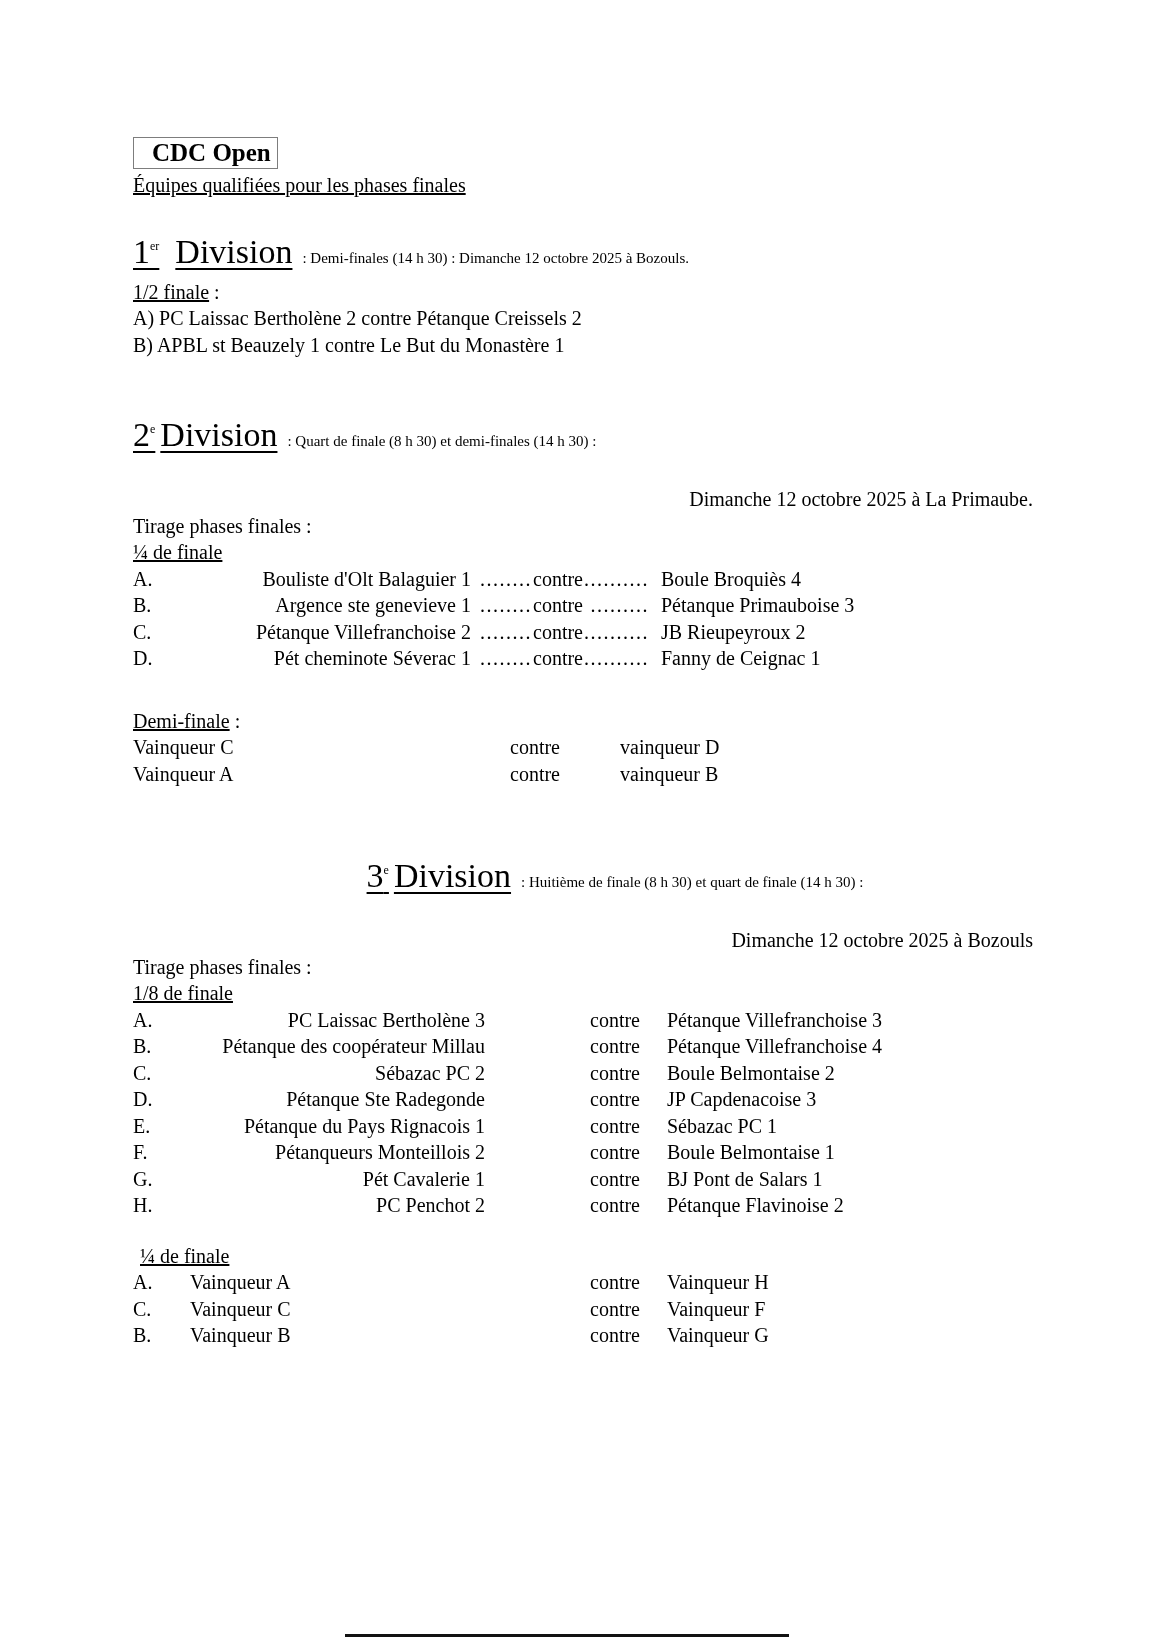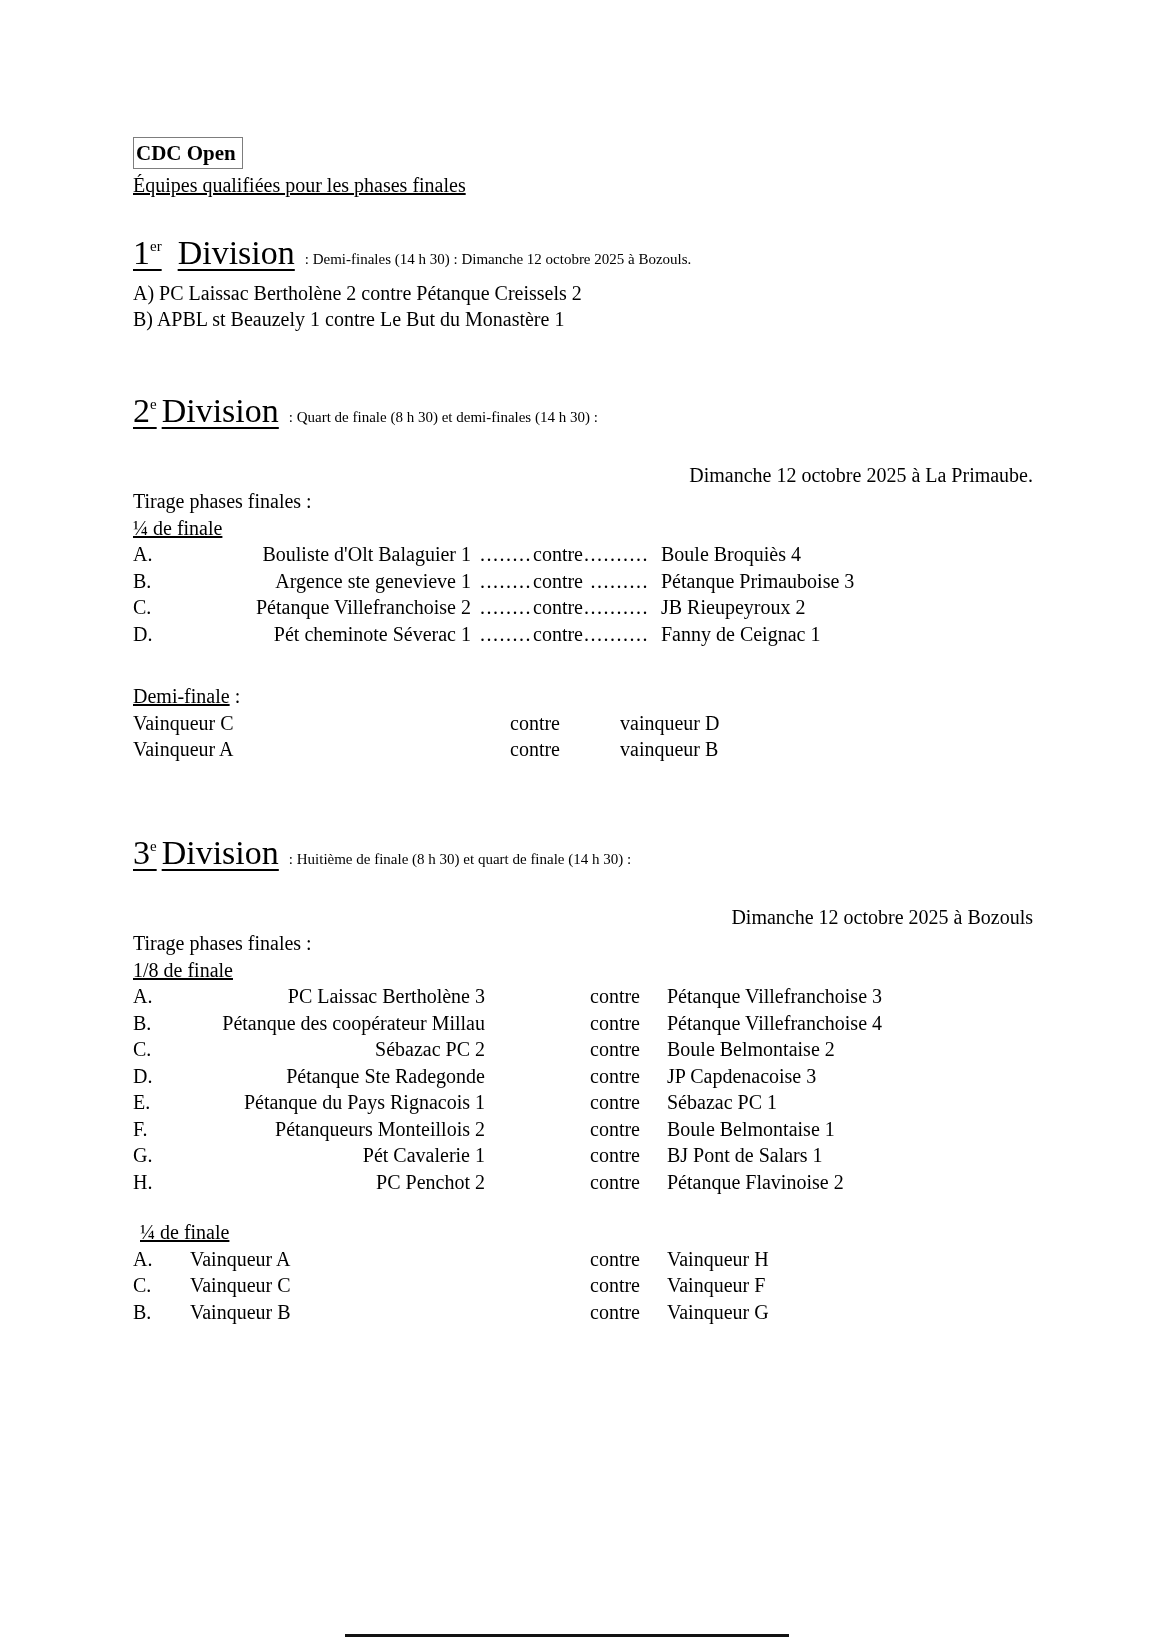--- a/index.html
+++ b/index.html
@@ -5,35 +5,35 @@
   html,body{margin:0;padding:0;}
   body{
     width:1157px;height:1637px;position:relative;overflow:hidden;
     background:#ffffff;color:#000;
     font-family:"Liberation Serif","DejaVu Serif",serif;
     font-size:20px;line-height:26.5px;
   }
   .page{padding:137px 60px 0 133px;}
   .title-box{
     display:inline-block;border:1px solid #7d7d7d;
-    font-size:21px;font-weight:bold;line-height:28px;
-    padding:1px 6px 1px 2px;
+    font-size:25px;font-weight:bold;line-height:28px;
+    padding:1px 6px 1px 18px;
   }
   .subtitle{text-decoration:underline;margin-top:3px;}
   .division-heading{font-size:34px;line-height:42px;white-space:nowrap;}
   .division-heading .big{
     text-decoration:underline;text-decoration-thickness:2px;text-underline-offset:5px;
   }
-  .sup{font-size:15px;vertical-align:13px;margin-top:9px;}
+  .sup{font-size:12px;vertical-align:13px;margin-top:9px;}
   .sp-wide{padding-right:16px;}
   .sp-narrow{padding-right:5px;}
   .division-heading .info{font-size:15px;margin-left:10px;}
   .d1-heading{margin-top:26px;}
   .d2-heading{margin-top:50px;}
-  .d3-heading{margin-top:62px;}
+  .d3-heading{margin-top:62px;text-align:center;}
   .u{text-decoration:underline;}
   .centered{width:900px;text-align:right;margin-top:24px;}
   .row{white-space:nowrap;}
   .c-code{display:inline-block;width:72px;}
   .c2-t1{display:inline-block;width:266px;text-align:right;}
   .c2-mid{display:inline-block;width:190px;padding-left:9px;box-sizing:border-box;}
   .dots{letter-spacing:1.5px;}
   .c2-mid .vs{padding:0 1px;}
   .c-sf-t1{display:inline-block;width:377px;}
   .c-sf-vs{display:inline-block;width:110px;}
@@ -52,20 +52,23 @@
 
 <div class="page">
 
   <div>
     <span class="title-box">CDC Open</span>
   </div>
   <div class="subtitle">Équipes qualifiées pour les phases finales</div>
 
   <div class="division-heading d1-heading">
     <span class="big"><span>1</span><span class="sup sp-wide">er</span><span>Division</span></span><span class="info">: Demi-finales (14 h 30) : Dimanche 12 octobre 2025 à Bozouls.</span>
+  </div>
+  <div class="row">
+    <span class="u">1/2 finale</span><span> :</span>
   </div>
   <div class="row">A) PC Laissac Bertholène 2 contre Pétanque Creissels 2</div>
   <div class="row">B) APBL st Beauzely 1 contre Le But du Monastère 1</div>
 
   <div class="division-heading d2-heading">
     <span class="big"><span>2</span><span class="sup sp-narrow">e</span><span>Division</span></span><span class="info">: Quart de finale (8 h 30) et demi-finales (14 h 30) :</span>
   </div>
   <div class="centered">Dimanche 12 octobre 2025 à La Primaube.</div>
   <div>Tirage phases finales :</div>
   <div><span class="u">¼ de finale</span></div>

